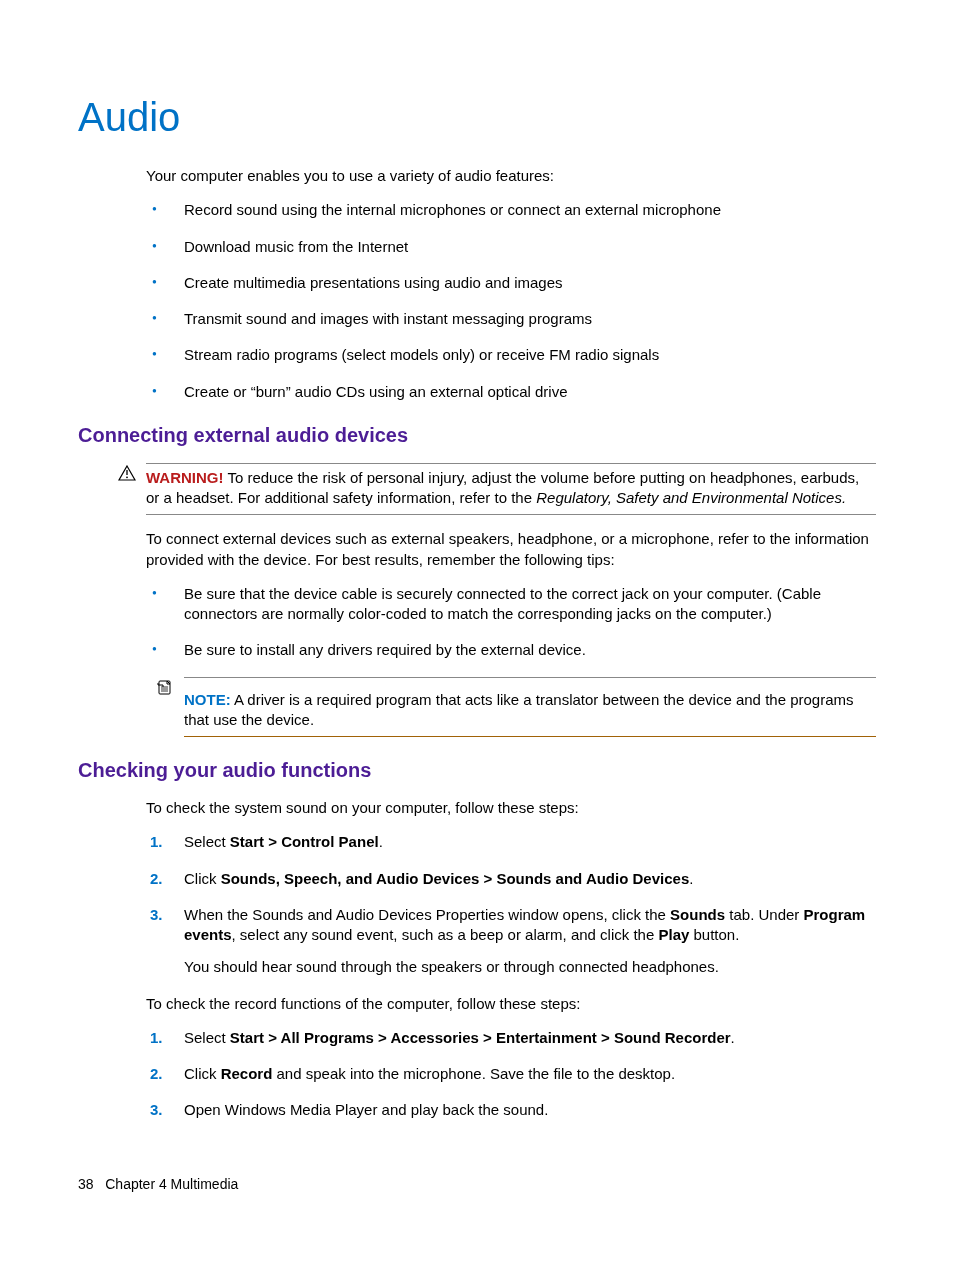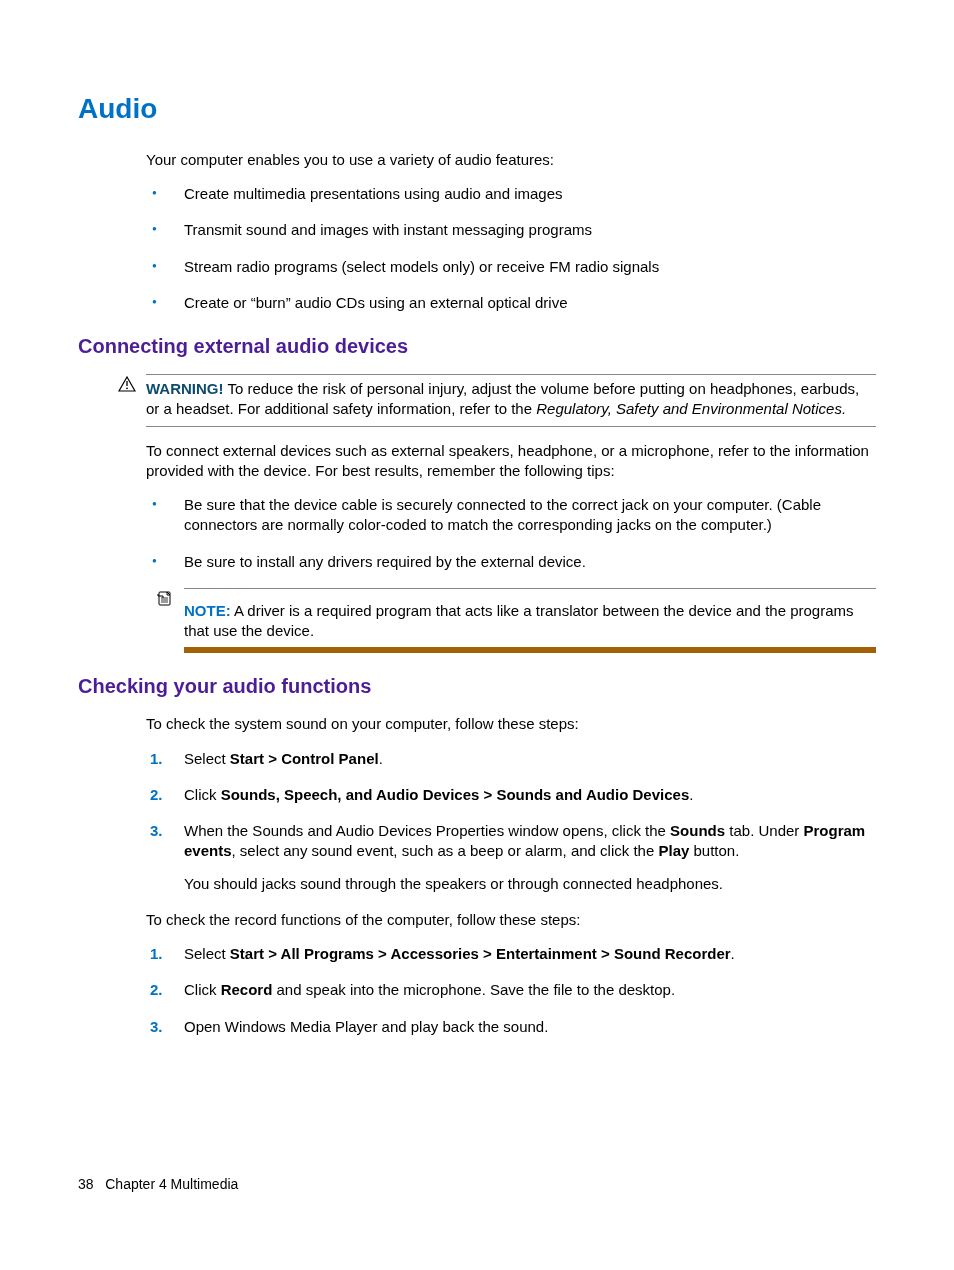--- a/index.html
+++ b/index.html
@@ -9,22 +9,22 @@
     background: #fff;
     font-family: Arial, Helvetica, sans-serif;
     font-size: 15px;
     color: #000;
     position: relative;
     padding: 90px 78px 0 78px;
     line-height: 1.35;
   }
   h1 {
     color: #0072c6;
-    font-size: 28px;
-    font-weight: bold;
+    font-size: 40px;
+    font-weight: normal;
     margin-bottom: 22px;
   }
   h2 {
     color: #4c1d95;
     font-size: 20px;
     font-weight: bold;
     margin-top: 20px;
     margin-bottom: 14px;
   }
   .indent-1 { margin-left: 68px; }
@@ -85,59 +85,61 @@
   .note-row {
     display: flex;
     align-items: flex-start;
     gap: 8px;
     margin-left: 78px;
     margin-bottom: 14px;
   }
   .note-body {
     flex: 1;
     border-top: 1px solid #888;
-    border-bottom: 6px solid #a16207;
+    border-bottom: 1px solid #a16207;
     padding: 12px 0 6px 0;
   }
   .b { font-weight: bold; }
   .i { font-style: italic; }
   .footer {
     position: absolute;
     left: 78px;
     bottom: 76px;
     font-size: 14px;
   }
   .sub-p { margin-top: 12px; }
 </style>
 </head>
 <body>
 
 <h1>Audio</h1>
 
 <p class="indent-1">Your computer enables you to use a variety of audio features:</p>
 
 <ul class="bullets">
+  <li>Record sound using the internal microphones or connect an external microphone</li>
+  <li>Download music from the Internet</li>
   <li>Create multimedia presentations using audio and images</li>
   <li>Transmit sound and images with instant messaging programs</li>
   <li>Stream radio programs (select models only) or receive FM radio signals</li>
   <li>Create or “burn” audio CDs using an external optical drive</li>
 </ul>
 
 <h2>Connecting external audio devices</h2>
 
 <div class="alert-row">
   <span class="alert-icon">
     <svg width="18" height="16" viewBox="0 0 18 16">
       <path d="M9 1 L17 15 L1 15 Z" fill="none" stroke="#000" stroke-width="1.2"></path>
       <line x1="9" y1="5" x2="9" y2="10" stroke="#000" stroke-width="1.3"></line>
       <circle cx="9" cy="12.3" r="0.9" fill="#000"></circle>
     </svg>
   </span>
   <div class="alert-body">
-    <span class="b" style="color:#0c4a6e">WARNING!</span>
+    <span class="b" style="color:#b91c1c">WARNING!</span>
     <span>To reduce the risk of personal injury, adjust the volume before putting on headphones, earbuds, or a headset. For additional safety information, refer to the </span><span class="i">Regulatory, Safety and Environmental Notices.</span>
   </div>
 </div>
 
 <p class="indent-1">To connect external devices such as external speakers, headphone, or a microphone, refer to the information provided with the device. For best results, remember the following tips:</p>
 
 <ul class="bullets">
   <li>Be sure that the device cable is securely connected to the correct jack on your computer. (Cable connectors are normally color-coded to match the corresponding jacks on the computer.)</li>
   <li>Be sure to install any drivers required by the external device.</li>
 </ul>
@@ -165,21 +167,21 @@
 
 <ol class="numbered">
   <li>
     <span>Select </span><span class="b">Start &gt; Control Panel</span><span>.</span>
   </li>
   <li>
     <span>Click </span><span class="b">Sounds, Speech, and Audio Devices &gt; Sounds and Audio Devices</span><span>.</span>
   </li>
   <li>
     <span>When the Sounds and Audio Devices Properties window opens, click the </span><span class="b">Sounds</span><span> tab. Under </span><span class="b">Program events</span><span>, select any sound event, such as a beep or alarm, and click the </span><span class="b">Play</span><span> button.</span>
-    <div class="sub-p">You should jacks sound through the speakers or through connected headphones.</div>
+    <div class="sub-p">You should hear sound through the speakers or through connected headphones.</div>
   </li>
 </ol>
 
 <p class="indent-1">To check the record functions of the computer, follow these steps:</p>
 
 <ol class="numbered">
   <li>
     <span>Select </span><span class="b">Start &gt; All Programs &gt; Accessories &gt; Entertainment &gt; Sound Recorder</span><span>.</span>
   </li>
   <li>

